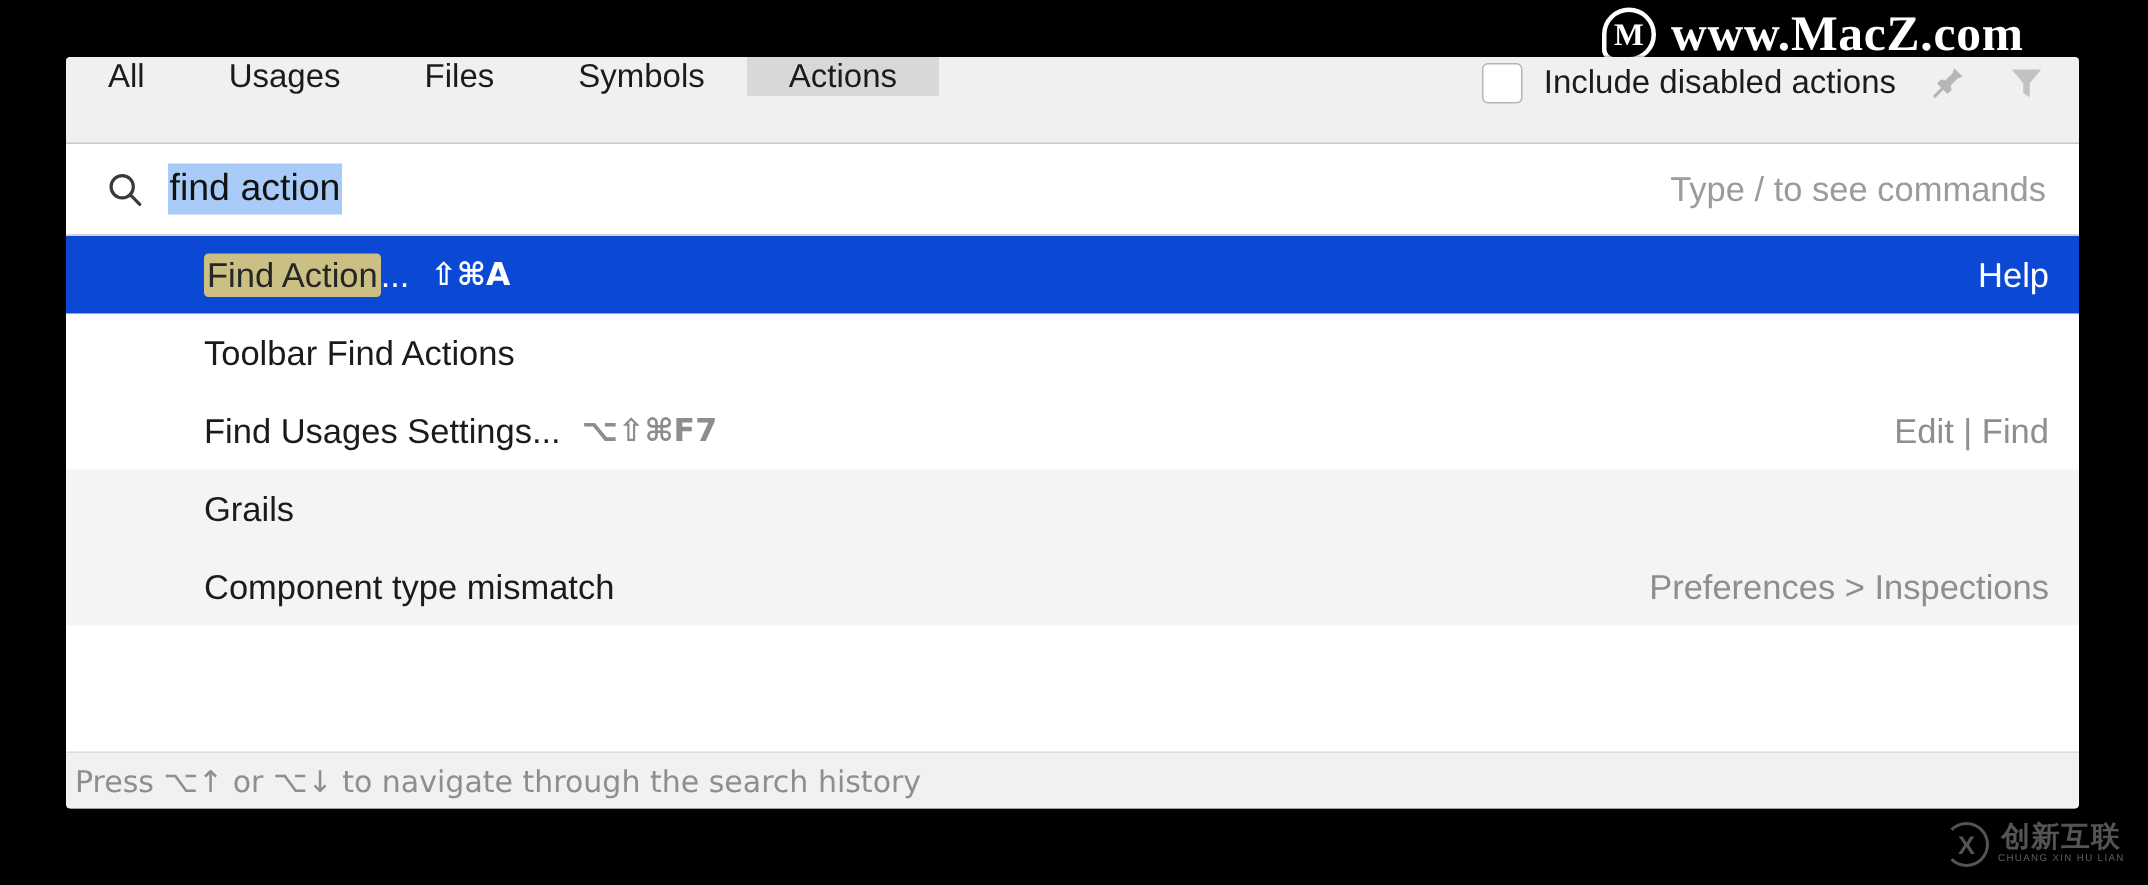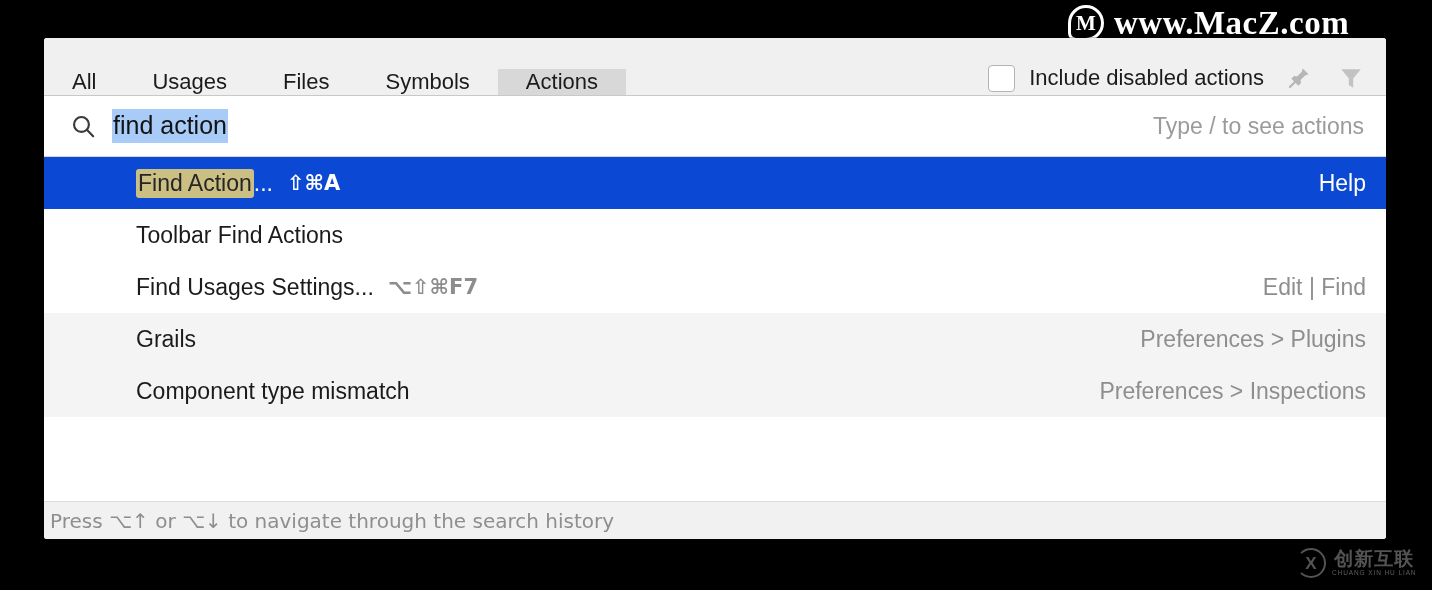--- a/index.html
+++ b/index.html
@@ -97,21 +97,21 @@
     overflow: hidden;
     box-shadow: 0 0 0 1px rgba(0,0,0,0.25);
   }
 
   
   #tabbar {
     height: 58px;
     background: #f0f0f0;
     border-bottom: 1px solid #c9c9c9;
     display: flex;
-    align-items: flex-end;
+    align-items: flex-start;
     position: relative;
   }
   .tab {
     display: flex;
     align-items: center;
     padding: 0 28px;
     font-size: 22px;
     color: #1b1b1b;
     cursor: default;
     white-space: nowrap;
@@ -287,21 +287,21 @@
     </div>
 
     <div id="searchrow">
       <span id="search-icon">
         <svg width="27" height="27" viewBox="0 0 24 24" fill="none" stroke="#3a3a3a" stroke-width="1.9" stroke-linecap="round">
           <circle cx="10.2" cy="10.2" r="6.6"></circle>
           <line x1="15.2" y1="15.2" x2="20.6" y2="20.6"></line>
         </svg>
       </span>
       <span id="search-value" placeholder="Type / to see commands">find action</span>
-      <span id="search-hint">Type / to see actions</span>
+      <span id="search-hint">Type / to see commands</span>
     </div>
 
     <div id="results">
 
       <div class="row selected">
         <span class="title">
           <span class="match">Find Action</span>
             <span class="title-rest">...</span>
         </span>
         <span class="shortcut">⇧⌘A</span>
@@ -320,21 +320,20 @@
           <span class="title-rest">Find Usages Settings...</span>
         </span>
         <span class="shortcut">⌥⇧⌘F7</span>
         <span class="meta">Edit | Find</span>
       </div>
 
       <div class="row shaded">
         <span class="title">
           <span class="title-rest">Grails</span>
         </span>
-        <span class="meta">Preferences &gt; Plugins</span>
       </div>
 
       <div class="row shaded">
         <span class="title">
           <span class="title-rest">Component type mismatch</span>
         </span>
         <span class="meta">Preferences &gt; Inspections</span>
       </div>
 
       <div id="results-filler"></div>

